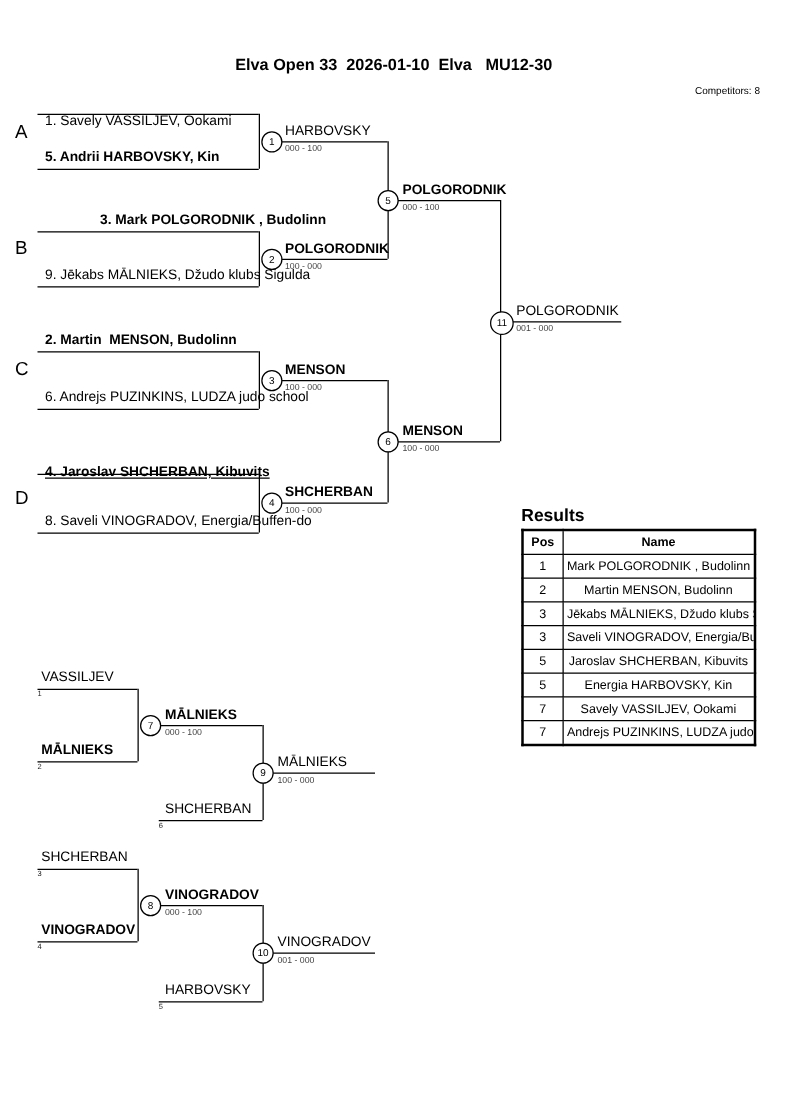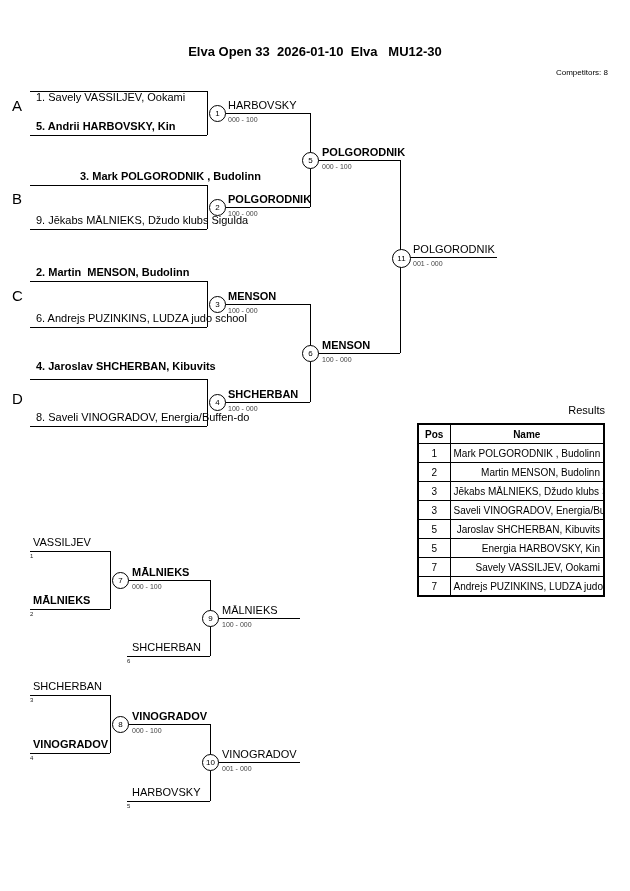--- a/index.html
+++ b/index.html
@@ -18,29 +18,29 @@
   .hline { position:absolute; height:0; border-top:1px solid #000; }
   .vline { position:absolute; width:0; border-left:1px solid #000; }
   .circle {
     position:absolute; width:15px; height:15px; border:1px solid #000; border-radius:50%;
     background:#fff; font-size:8px; display:flex; align-items:center; justify-content:center;
     z-index:2; line-height:1;
   }
   .circle.big { width:17px; height:17px; }
   .score { position:absolute; font-size:7px; color:#444; white-space:pre; }
   .seed { position:absolute; font-size:6px; color:#222; }
-  .results-title { position:absolute; left:417px; top:404px; width:188px; text-align:right; font-size:11px; font-weight:normal; }
+  .results-title { position:absolute; left:417px; top:404px; width:188px; text-align:left; font-size:14px; font-weight:bold; }
   table.results {
     position:absolute; left:417px; top:423px; width:188px;
     border-collapse:collapse; font-size:10px; table-layout:fixed;
     border:2px solid #000; background:#fff;
   }
   table.results th, table.results td {
     border:1px solid #000; padding:1px 3px; height:16px;
-    overflow:hidden; white-space:nowrap; text-align:right;
+    overflow:hidden; white-space:nowrap; text-align:center;
   }
   table.results th { text-align:center; font-weight:bold; }
   table.results td.pos { text-align:center; }
   col.pos-col { width:32px; }
 </style>
 </head>
 <body>
 
 <div class="page">
 
@@ -79,21 +79,21 @@
   <div class="hline" style="left:30px;top:281px;width:177px;"></div>
   <div class="letter" style="left:12px;top:287px;">C</div>
   <div class="t" style="left:36px;top:312px;">6. Andrejs PUZINKINS, LUDZA judo school</div>
   <div class="hline" style="left:30px;top:327px;width:177px;"></div>
   <div class="vline" style="left:207px;top:281px;height:46px;"></div>
   <div class="circle" style="left:209px;top:296px;">3</div>
   <div class="hline" style="left:224px;top:304px;width:86px;"></div>
   <div class="t b" style="left:228px;top:290px;">MENSON</div>
   <div class="score" style="left:228px;top:307px;">100 - 000</div>
 
-  <div class="t b" style="left:36px;top:360px;">4. Jaroslav SHCHERBAN, Kibuvits</div>
+  <div class="t b" style="left:36px;top:372px;text-decoration:underline;">4. Jaroslav SHCHERBAN, Kibuvits</div>
   <div class="hline" style="left:30px;top:379px;width:177px;"></div>
   <div class="letter" style="left:12px;top:390px;">D</div>
   <div class="t" style="left:36px;top:411px;">8. Saveli VINOGRADOV, Energia/Buffen-do</div>
   <div class="hline" style="left:30px;top:426px;width:177px;"></div>
   <div class="vline" style="left:207px;top:379px;height:47px;"></div>
   <div class="circle" style="left:209px;top:394px;">4</div>
   <div class="hline" style="left:224px;top:402px;width:86px;"></div>
   <div class="t b" style="left:228px;top:388px;">SHCHERBAN</div>
   <div class="score" style="left:228px;top:405px;">100 - 000</div>
 

